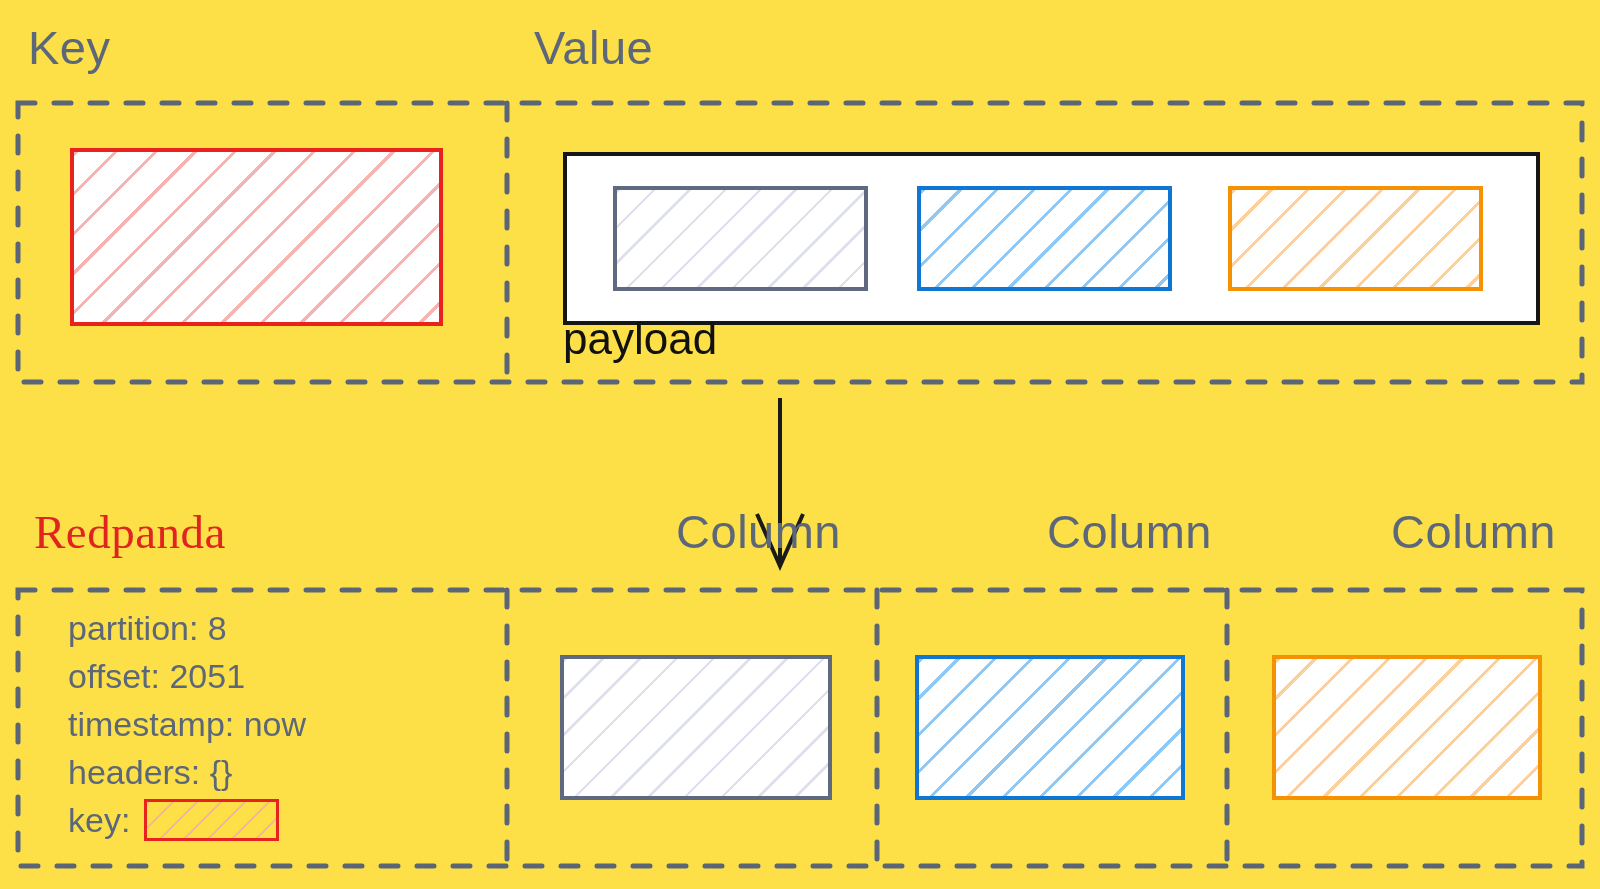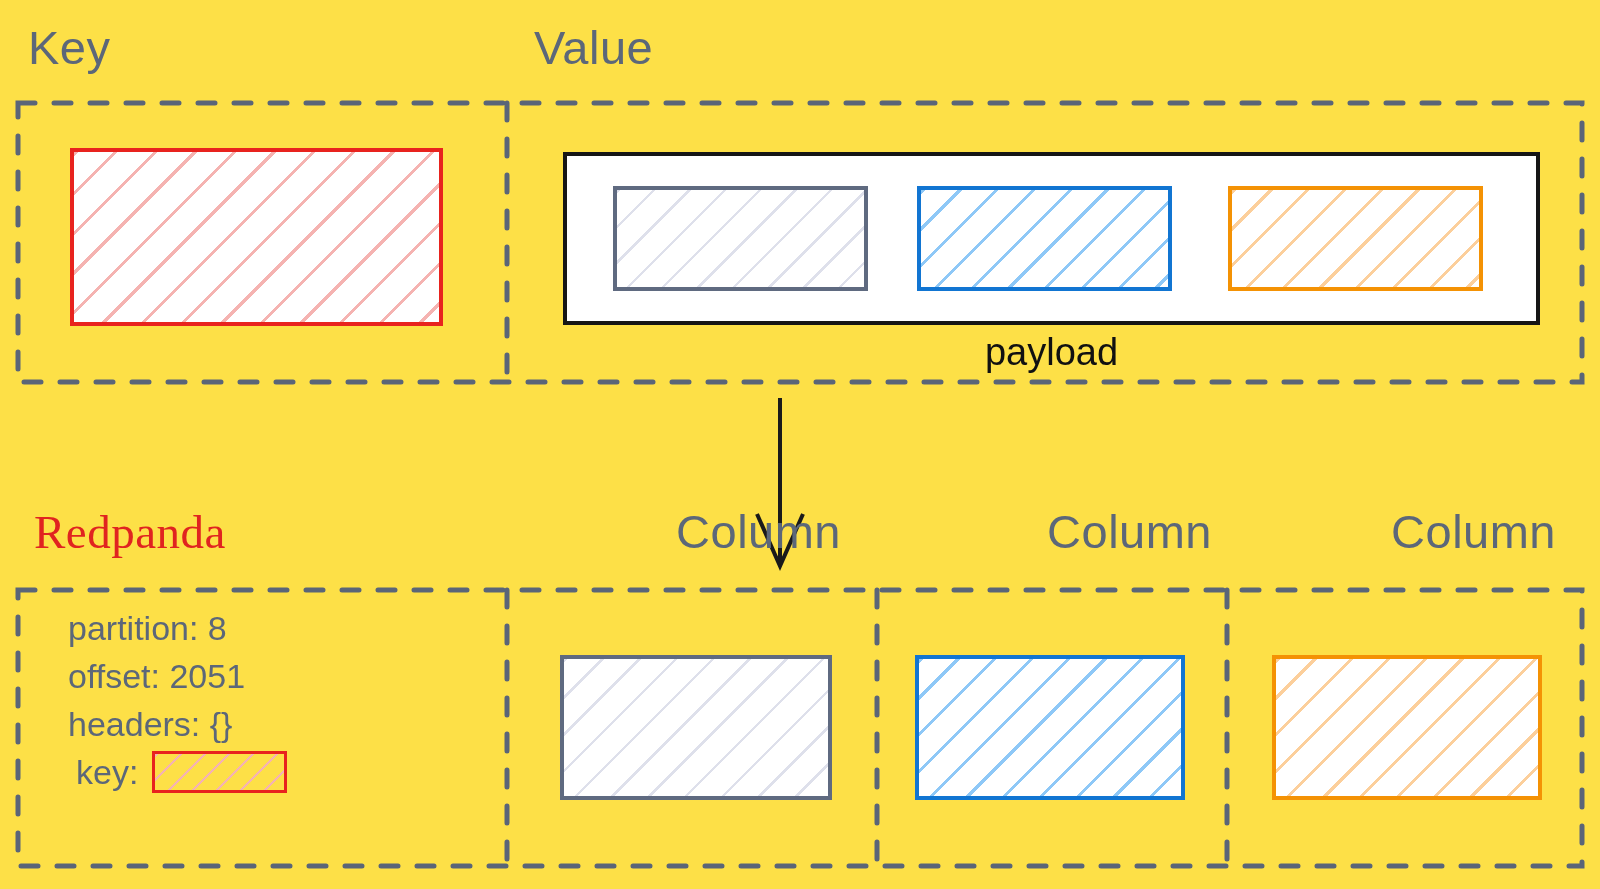--- a/index.html
+++ b/index.html
@@ -56,36 +56,35 @@
     border: 4px solid #1175d2;
     background-image: repeating-linear-gradient(135deg, #8ec8f7 0px, #8ec8f7 3px, transparent 3px, transparent 26px);
   }
   .cell-orange-top {
     left: 1228px; top: 186px; width: 255px; height: 105px;
     border: 4px solid #f49204;
     background-image: repeating-linear-gradient(135deg, #fccf9b 0px, #fccf9b 3px, transparent 3px, transparent 26px);
   }
   .payload-label {
     position: absolute;
-    left: 563px; top: 331px; width: 977px;
-    text-align: center;
-    font-size: 38px;
+    left: 563px; top: 314px; width: 977px;
+    font-size: 44px;
     color: #111111;
   }
 
   
   .meta-block {
     position: absolute;
     left: 68px; top: 604px;
     font-size: 34px;
     line-height: 48px;
     color: #5c6779;
   }
   .meta-line { white-space: nowrap; }
-  .key-line { display: flex; align-items: center; margin-left: 8px; }
+  .key-line { display: flex; align-items: center; }
   .key-chip {
     display: inline-block;
     box-sizing: border-box;
     width: 135px; height: 42px;
     margin-left: 14px;
     border: 3px solid #e8231e;
     background-image: repeating-linear-gradient(135deg, #f5b3b1 0px, #f5b3b1 2.5px, transparent 2.5px, transparent 17px);
   }
   .cell-gray-bottom {
     left: 560px; top: 655px; width: 272px; height: 145px;
@@ -134,20 +133,21 @@
   <div class="payload-label">payload</div>
 
   <div class="big-label red-text" style="left:34px; top:506px;">Redpanda</div>
   <div class="big-label center-text" style="left:471px; top:506px; width:370px;">Column</div>
   <div class="big-label center-text" style="left:842px; top:506px; width:370px;">Column</div>
   <div class="big-label center-text" style="left:1186px; top:506px; width:370px;">Column</div>
 
   <div class="meta-block">
     <div class="meta-line">partition: 8</div>
     <div class="meta-line">offset: 2051</div>
+    <div class="meta-line">timestamp: now</div>
     <div class="meta-line">headers: {}</div>
     <div class="meta-line key-line">
       <span>key:</span>
       <span class="key-chip"></span>
     </div>
   </div>
 
   <div class="hatch-box cell-gray-bottom"></div>
   <div class="hatch-box cell-blue-bottom"></div>
   <div class="hatch-box cell-orange-bottom"></div>

